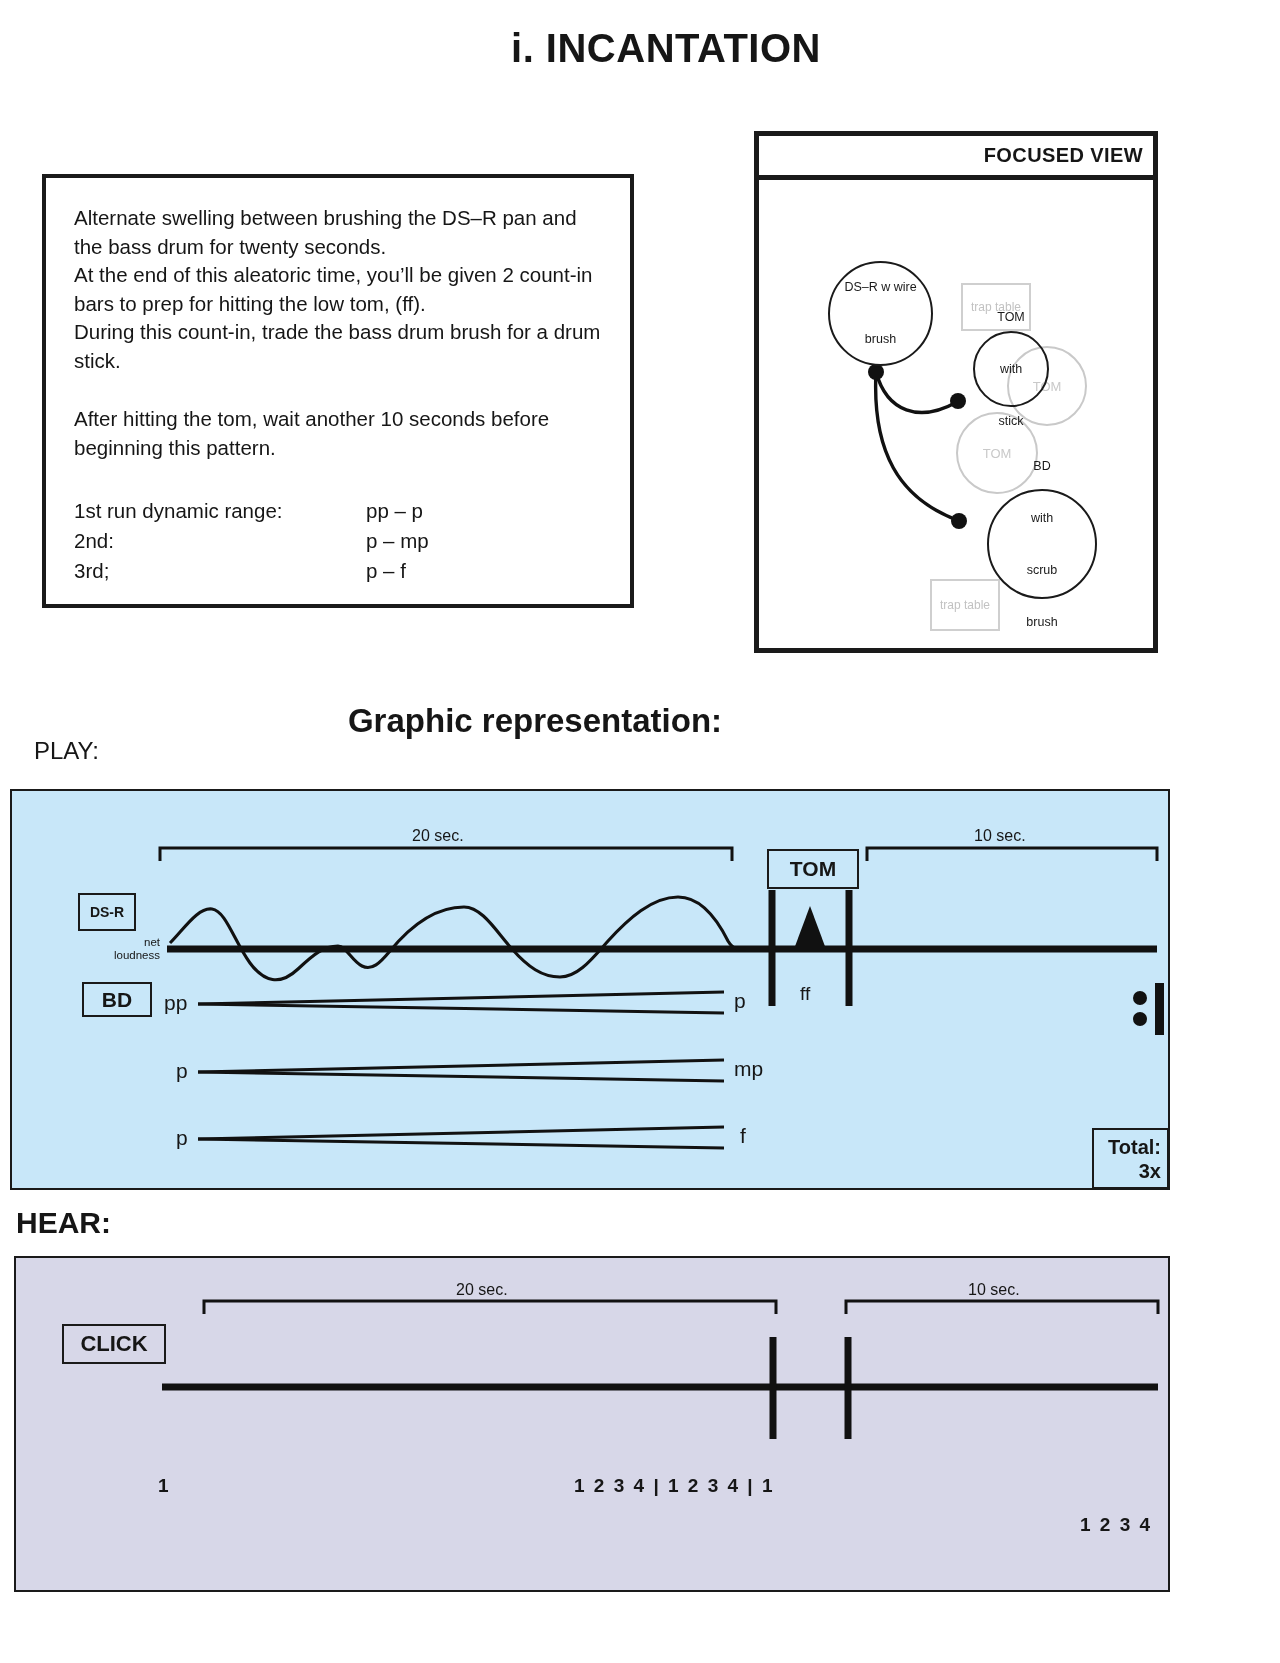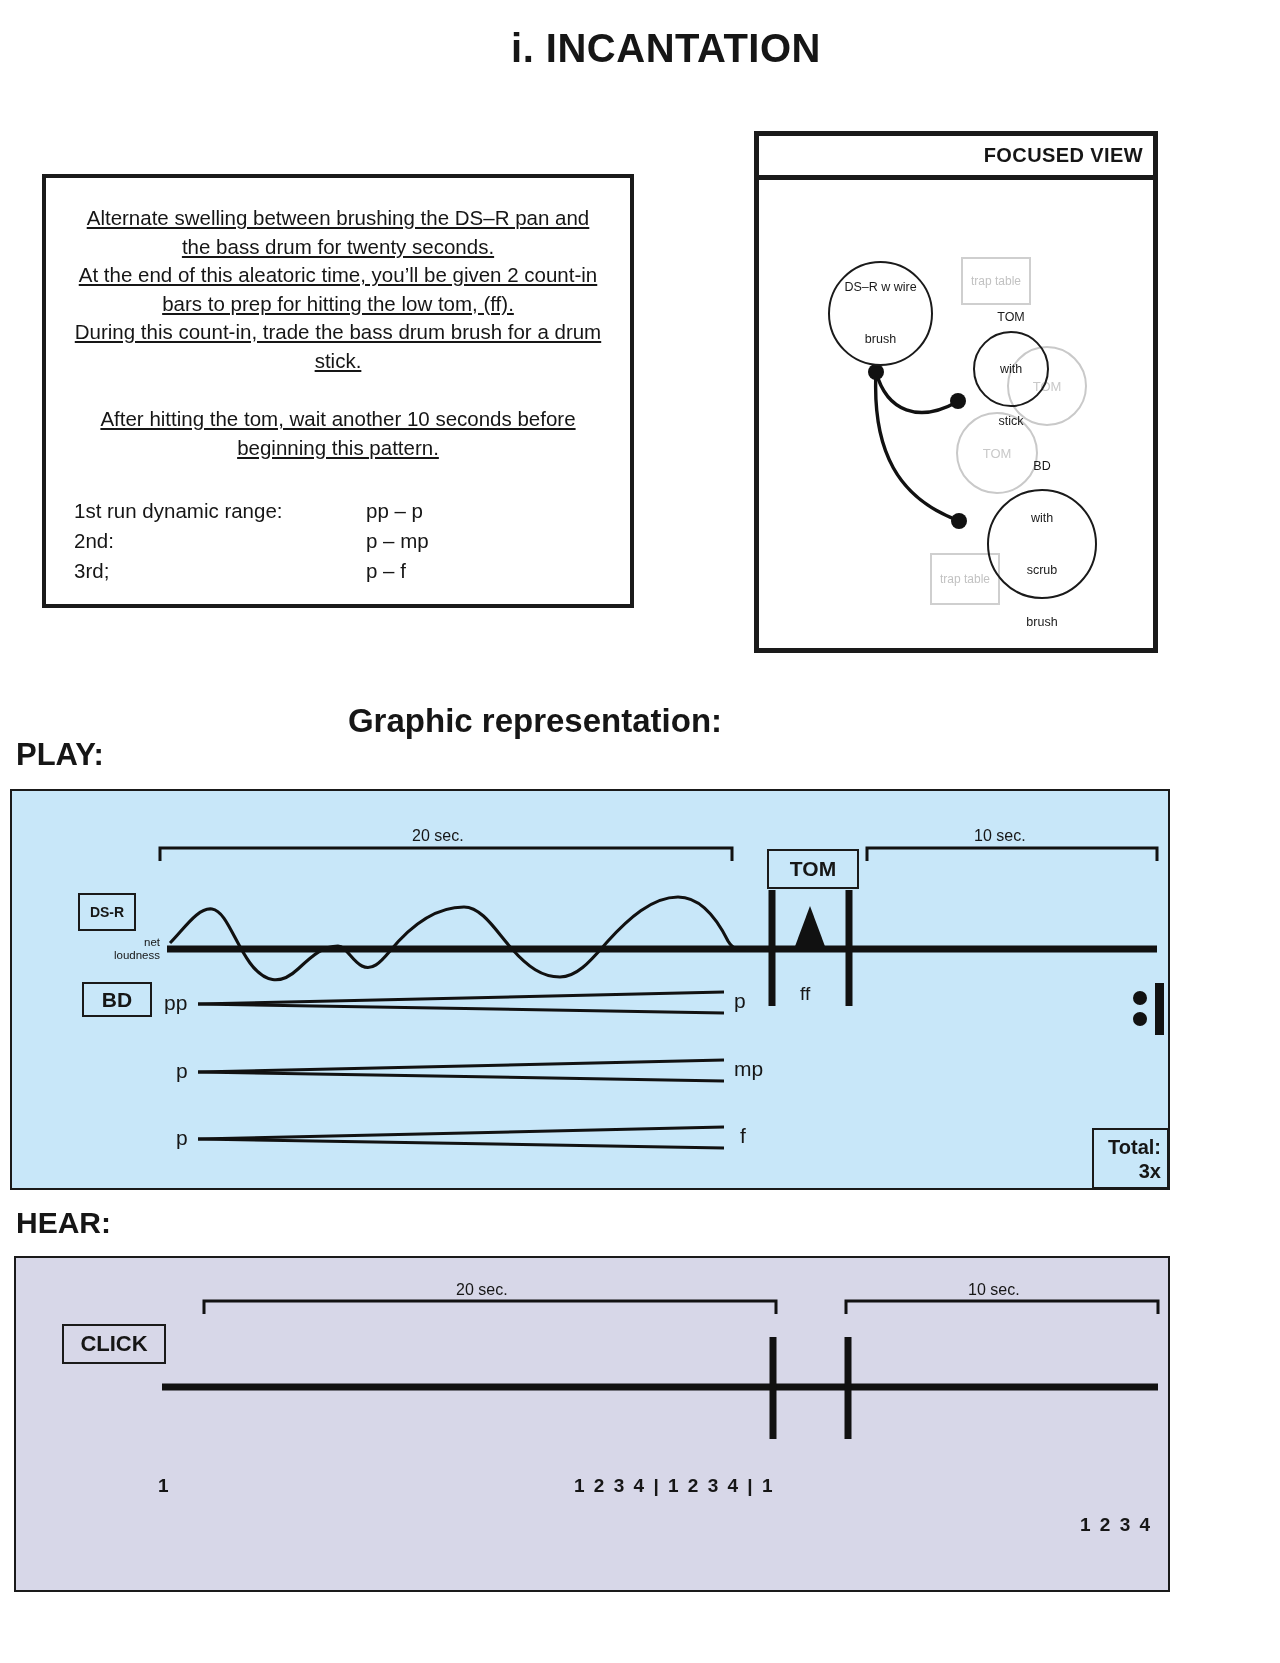--- a/index.html
+++ b/index.html
@@ -15,21 +15,21 @@
     font-size:40px;font-weight:bold;letter-spacing:.5px;margin-left:26px;
   }
 
   
   #instr-box{
     left:42px;top:174px;width:592px;height:434px;
     border:4px solid #1a1a1a;background:#fff;box-sizing:border-box;
   }
   #instr-inner{padding:26px 28px 0 28px;}
   .instr-p{
-    text-align:center;font-size:20.5px;line-height:28.5px;margin:0;text-decoration:underline;
+    font-size:20.5px;line-height:28.5px;margin:0;
   }
   .instr-gap{height:30px;}
   #dyn-table{margin-top:34px;font-size:20.5px;line-height:30px;}
   .dyn-row{display:flex;}
   .dyn-label{width:292px;}
   .dyn-val{}
 
   
   #focus-box{
     left:754px;top:131px;width:404px;height:522px;
@@ -47,28 +47,29 @@
     display:flex;flex-direction:column;align-items:center;justify-content:center;
     text-align:center;box-sizing:border-box;gap:37px;
   }
   .drum.solid{border:2.5px solid #1a1a1a;color:#1a1a1a;}
   .drum.ghost{border:2px solid #c9c9c9;color:#c9c9c9;}
   .drum span{display:block;line-height:15px;}
   .trap{
     position:absolute;border:2px solid #cfcfcf;color:#c2c2c2;
     display:flex;align-items:center;justify-content:center;font-size:12px;
     box-sizing:border-box;
+    margin-top:26px;
   }
 
   
   #graphic-rep{
     left:0;top:702px;width:1070px;text-align:center;
     font-size:33px;font-weight:bold;
   }
-  #play-label{left:16px;top:737px;font-size:31px;font-weight:bold;}
+  #play-label{left:34px;top:737px;font-size:24px;font-weight:normal;}
   #hear-label{left:16px;top:1206px;font-size:30px;font-weight:bold;}
 
   
   #play-panel{
     left:10px;top:789px;width:1160px;height:401px;
     background:#c8e7f9;border:2px solid #1a1a1a;box-sizing:border-box;
   }
   
   #hear-panel{
     left:14px;top:1256px;width:1156px;height:336px;

